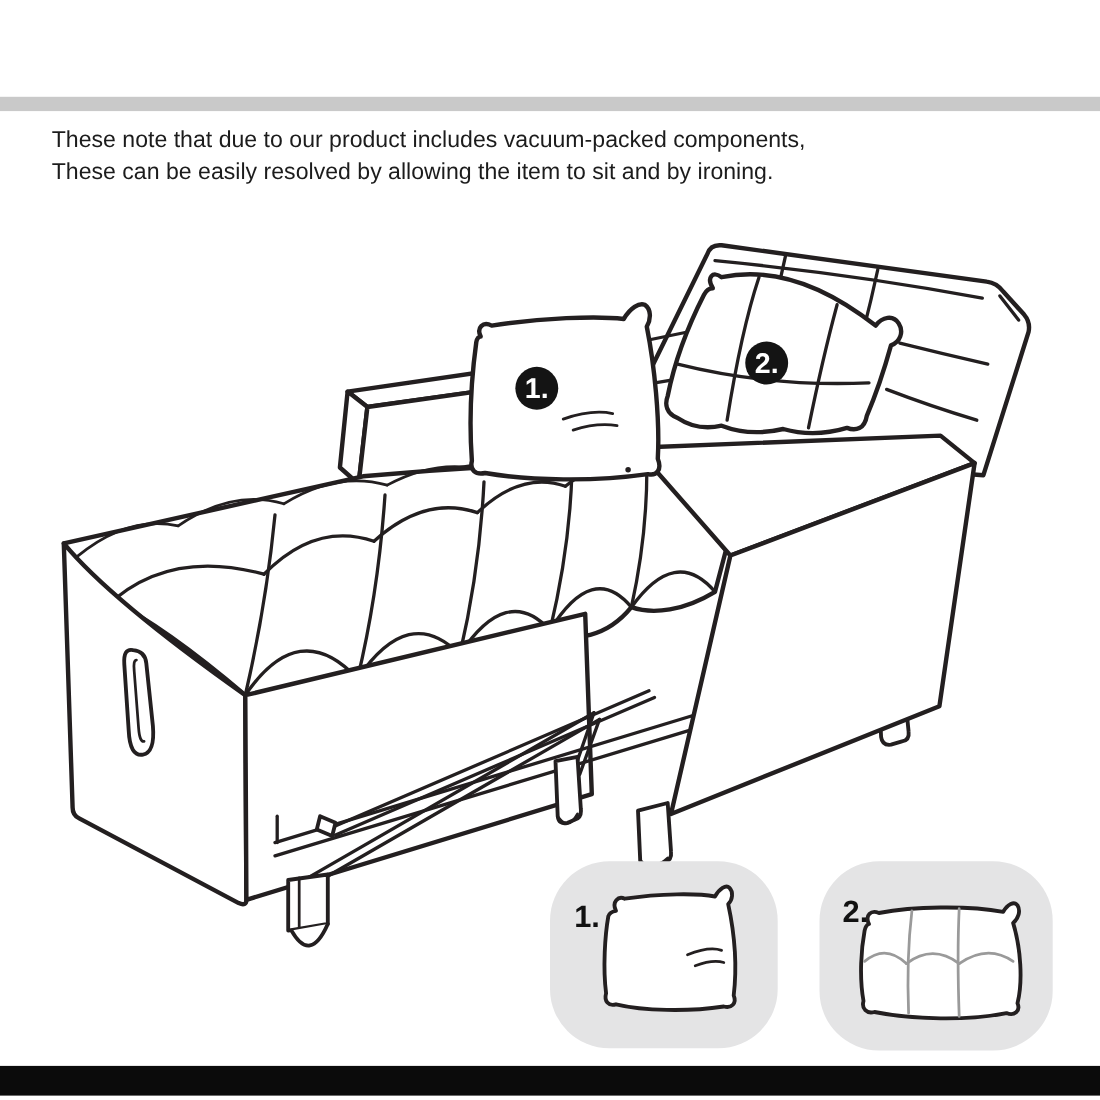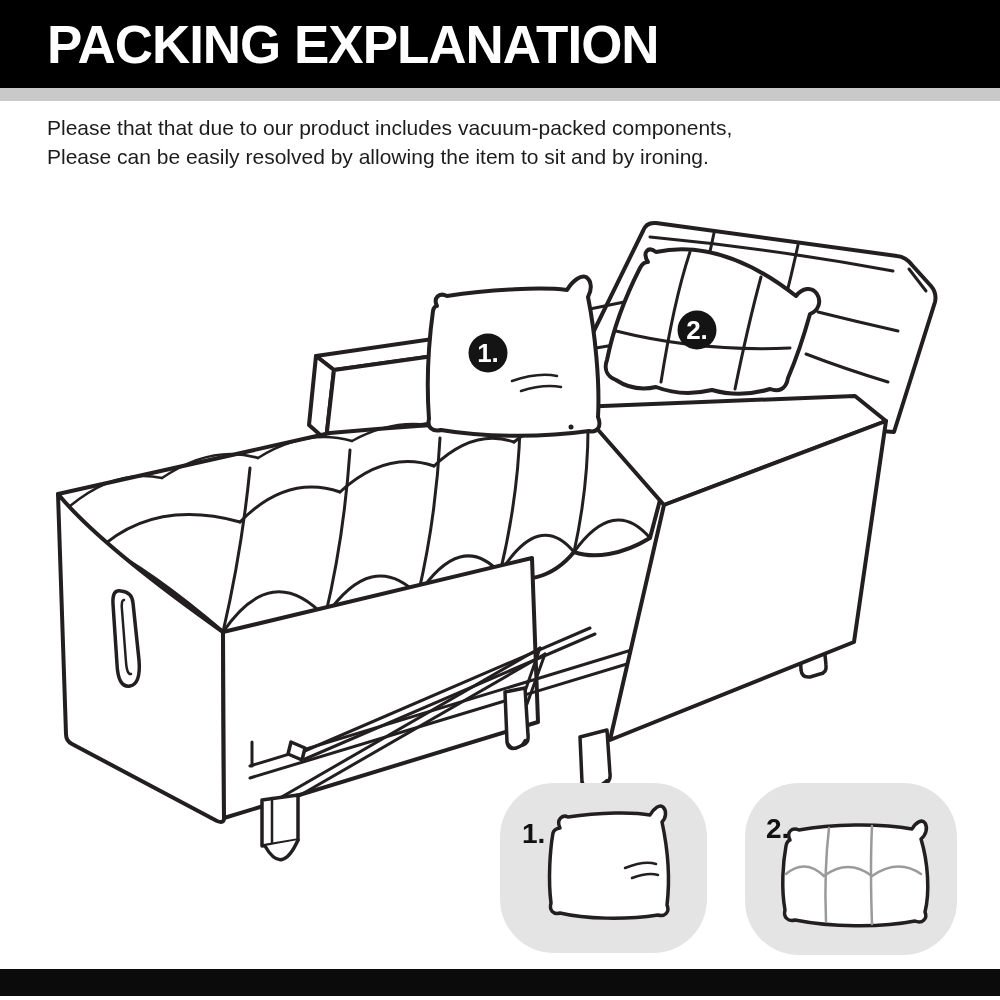--- a/index.html
+++ b/index.html
@@ -22,28 +22,25 @@
   .badge-circle{fill:#141414;stroke:none;}
   .badge-num{fill:#ffffff;font-family:"Liberation Sans",sans-serif;font-size:26px;font-weight:bold;text-anchor:middle;}
   .legend-box{fill:#e4e4e5;}
   .legend-num{fill:#111111;font-family:"Liberation Sans",sans-serif;font-size:28px;font-weight:bold;}
 </style>
 </head>
 <body>
 
 <div class="page">
 
-  <div class="header-bar">
-    <div class="header-title">PACKING EXPLANATION</div>
-  </div>
   <div class="header-divider"></div>
 
   <div class="notice">
-    <div>Please that that due to our product includes vacuum-packed components,</div>
-    <div>Please can be easily resolved by allowing the item to sit and by ironing.</div>
+    <div>These note that due to our product includes vacuum-packed components,</div>
+    <div>These can be easily resolved by allowing the item to sit and by ironing.</div>
   </div>
 
   <svg class="illustration" width="1000" height="1000" viewBox="0 0 1000 1000">
 
     <g>
       <path class="ln" d="M 560,400 L 643,231 Q 646,222 656,223 L 897,256 Q 906,257 912,265 L 931,286 Q 937,293 935,302 L 894,432 L 578,408 Z"></path>
       <path class="seam" d="M 650,237 Q 775,249 893,271"></path>
       <path class="seam" d="M 909,269 L 926,291"></path>
       <path class="seam" d="M 714,233 Q 708,262 700,292"></path>
       <path class="seam" d="M 798,245 Q 792,273 785,300"></path>

